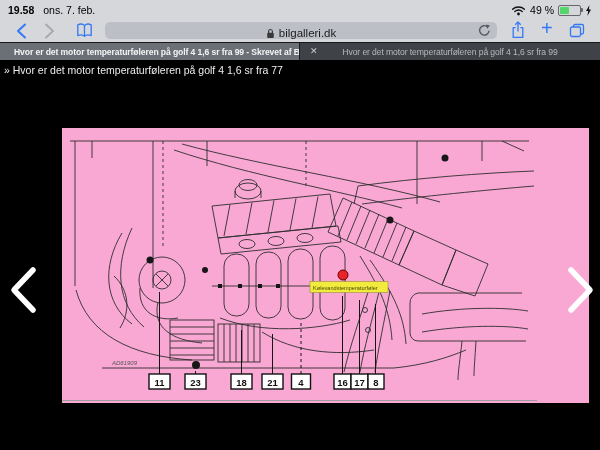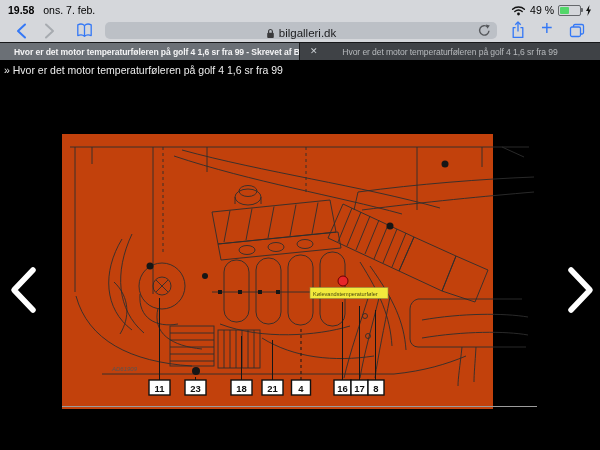--- a/index.html
+++ b/index.html
@@ -28,21 +28,21 @@
   .tabbar{position:absolute;top:42px;left:0;right:0;height:17px;background:#2c2f32;border-top:1px solid #17181a;display:flex;}
   .tab{position:relative;height:100%;display:flex;align-items:center;justify-content:center;overflow:hidden;white-space:nowrap;}
   .tab .tab-title{font-size:8.6px;letter-spacing:-0.1px;padding:0 14px;overflow:hidden;text-overflow:clip;}
   .tab.active{width:299px;background:#6b7076;color:#f4f4f5;border-right:1px solid #1b1c1e;font-weight:600;}
   .tab.inactive{width:300px;background:#3f4246;color:#b7babd;}
   .tab-close{position:absolute;left:10px;top:3px;font-size:9px;color:#caced2;}
 
   
   .content{position:absolute;top:60px;left:0;right:0;bottom:0;background:#000;}
   .heading{position:absolute;left:4px;top:4px;font-size:10.5px;color:#ededed;}
-  .photo{position:absolute;left:62px;top:68px;width:431px;height:275px;background:#c2410c;margin-top:6px;}
+  .photo{position:absolute;left:62px;top:68px;width:527px;height:275px;background:#f9a8d4;}
   .photo svg{display:block;width:475px;height:275px;}
   .nav{position:absolute;}
   .nav.prev{left:8px;top:206px;}
   .nav.next{left:566px;top:206px;}
   svg text{font-family:"Liberation Sans","DejaVu Sans",sans-serif;}
 </style>
 </head>
 <body>
 
 <div class="screen">
@@ -111,21 +111,21 @@
     <div class="tab active">
       <span class="tab-title">Hvor er det motor temperaturføleren på golf 4 1,6 sr fra 99 - Skrevet af Bjarke P</span>
     </div>
     <div class="tab inactive">
       <span class="tab-close">✕</span>
       <span class="tab-title">Hvor er det motor temperaturføleren på golf 4 1,6 sr fra 99</span>
     </div>
   </div>
 
   <div class="content">
-    <div class="heading">» Hvor er det motor temperaturføleren på golf 4 1,6 sr fra 99</div>
+    <div class="heading">» Hvor er det motor temperaturføleren på golf 4 1,6 sr fra 77</div>
 
     <div class="photo">
       <svg viewBox="0 0 475 275">
 
         <g stroke="#2e2e2e" stroke-width="0.9" fill="none">
 
           <path d="M8,13 H467 M440,13 L462,23"></path>
           <path d="M13,13 V158"></path>
           <path d="M30,13 V30"></path>
           <path d="M91,13 V160"></path>

